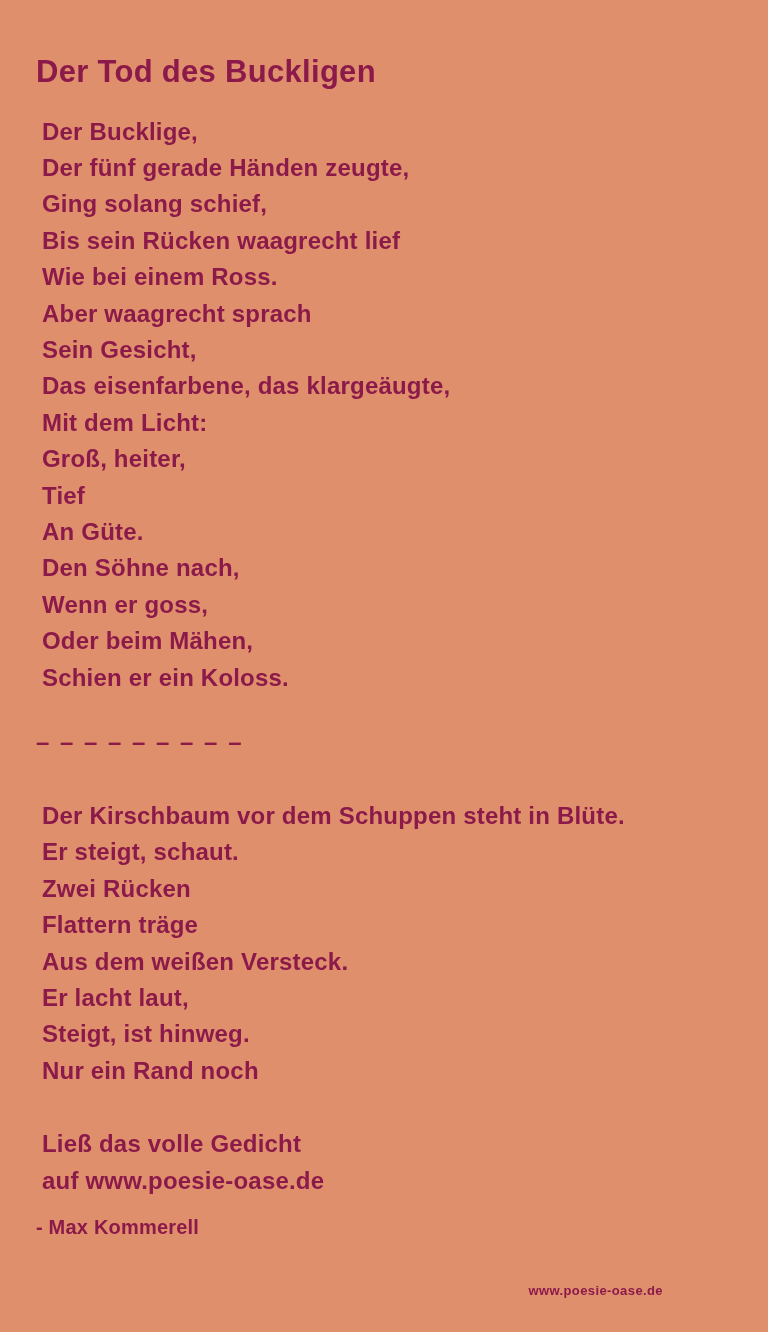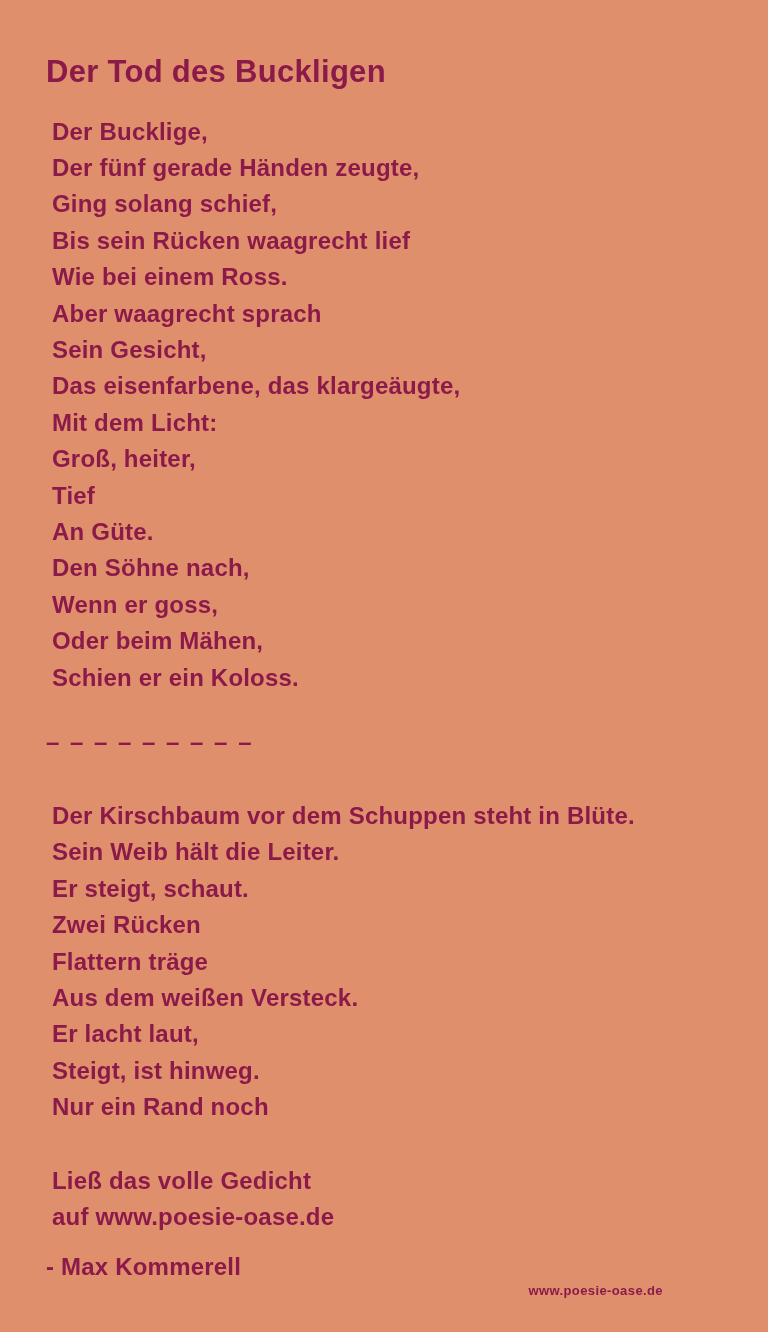--- a/index.html
+++ b/index.html
@@ -9,21 +9,21 @@
   body {
     width: 768px;
     height: 1332px;
     position: relative;
     background: #E08F6C;
     font-family: "Liberation Sans", sans-serif;
     color: #8B1A4A;
     overflow: hidden;
   }
   .poster {
-    padding: 56px 40px 0 46px;
+    padding: 56px 40px 0 36px;
   }
   h1.poem-title {
     font-size: 31px;
     font-weight: 700;
     letter-spacing: 0.3px;
     line-height: 1.05;
     margin: 0 0 25px 0;
     color: #8B1A4A;
   }
   .stanza {
@@ -41,21 +41,21 @@
     font-weight: 700;
     line-height: 36px;
     letter-spacing: 2px;
     margin: 28px 0 38px 0;
   }
   .cta {
     margin-top: 37px;
   }
   .attribution {
     margin-top: 17px;
-    font-size: 24px;
+    font-size: 20px;
     font-weight: 700;
     letter-spacing: 0.2px;
   }
   .site-footer {
     position: absolute;
     top: 1283px;
     right: 105px;
     font-size: 13px;
     font-weight: 700;
     letter-spacing: 0.4px;
@@ -83,21 +83,20 @@
       <div class="poem-line">Den Söhne nach,</div>
       <div class="poem-line">Wenn er goss,</div>
       <div class="poem-line">Oder beim Mähen,</div>
       <div class="poem-line">Schien er ein Koloss.</div>
     </section>
 
   <div class="divider">– – – – – – – – –</div>
 
   <section class="stanza">
       <div class="poem-line">Der Kirschbaum vor dem Schuppen steht in Blüte.</div>
-      <div class="poem-line">Sein Weib hält die Leiter.</div>
       <div class="poem-line">Er steigt, schaut.</div>
       <div class="poem-line">Zwei Rücken</div>
       <div class="poem-line">Flattern träge</div>
       <div class="poem-line">Aus dem weißen Versteck.</div>
       <div class="poem-line">Er lacht laut,</div>
       <div class="poem-line">Steigt, ist hinweg.</div>
       <div class="poem-line">Nur ein Rand noch</div>
     </section>
 
   <section class="stanza cta">

